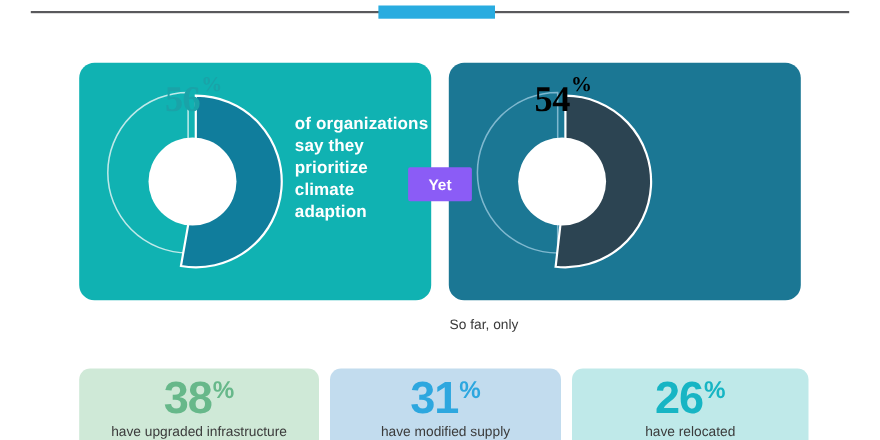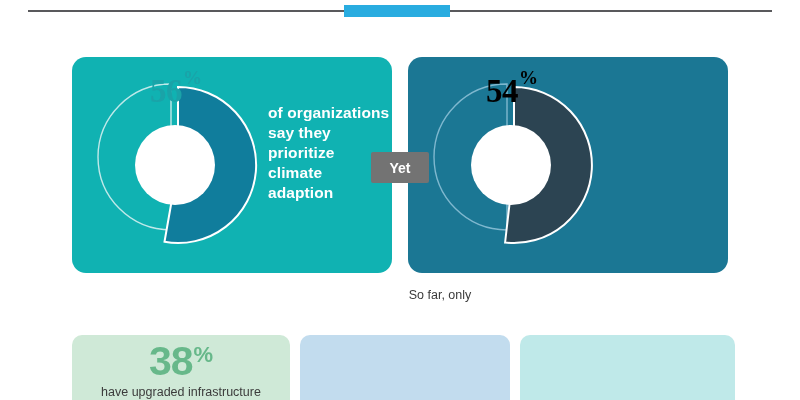--- a/index.html
+++ b/index.html
@@ -110,21 +110,21 @@
     width: 130px;
   }
 
   
   .yet-badge {
     position: absolute;
     left: 371px;
     top: 152px;
     width: 58px;
     height: 31px;
-    background: #737373;
+    background: #8b5cf6;
     border-radius: 2px;
     display: flex;
     align-items: center;
     justify-content: center;
     color: #ffffff;
     font-size: 14px;
     font-weight: bold;
     z-index: 5;
   }
 
@@ -240,18 +240,26 @@
 <div class="cards">
 
   <div class="card card-1">
     <div class="card-pct">
       <span class="card-num">38</span><span class="card-sign">%</span>
     </div>
     <div class="card-caption">have upgraded infrastructure</div>
   </div>
 
   <div class="card card-2">
+    <div class="card-pct">
+      <span class="card-num">31</span><span class="card-sign">%</span>
+    </div>
+    <div class="card-caption">have modified supply</div>
   </div>
 
   <div class="card card-3">
+    <div class="card-pct">
+      <span class="card-num">26</span><span class="card-sign">%</span>
+    </div>
+    <div class="card-caption">have relocated</div>
   </div>
 
 </div>
 
 </body></html>

